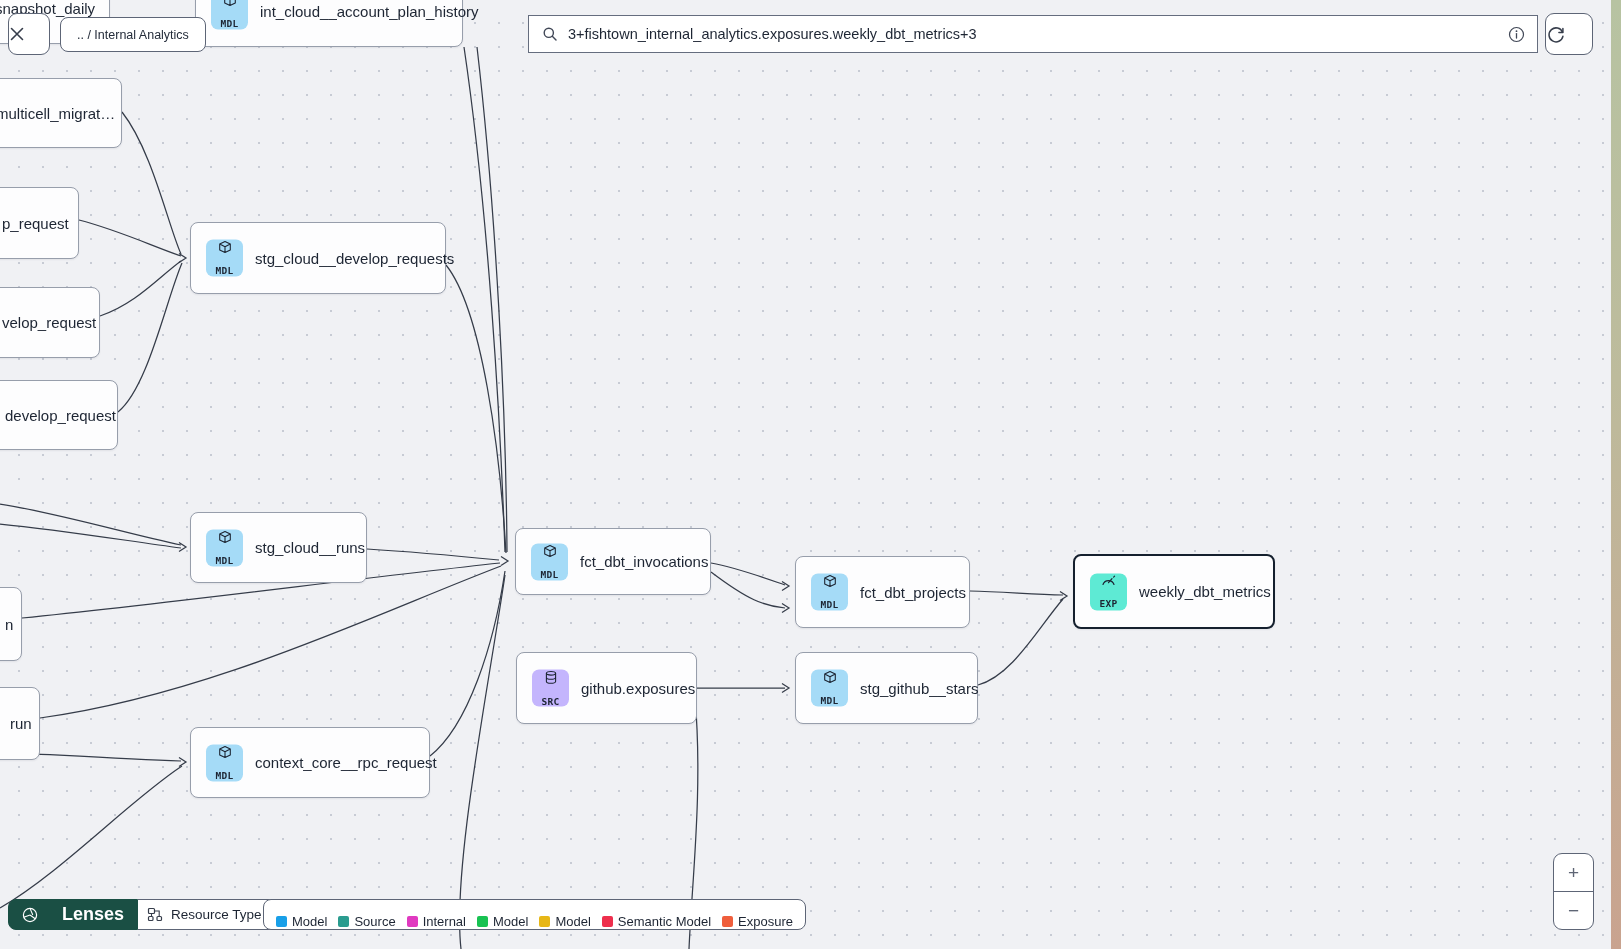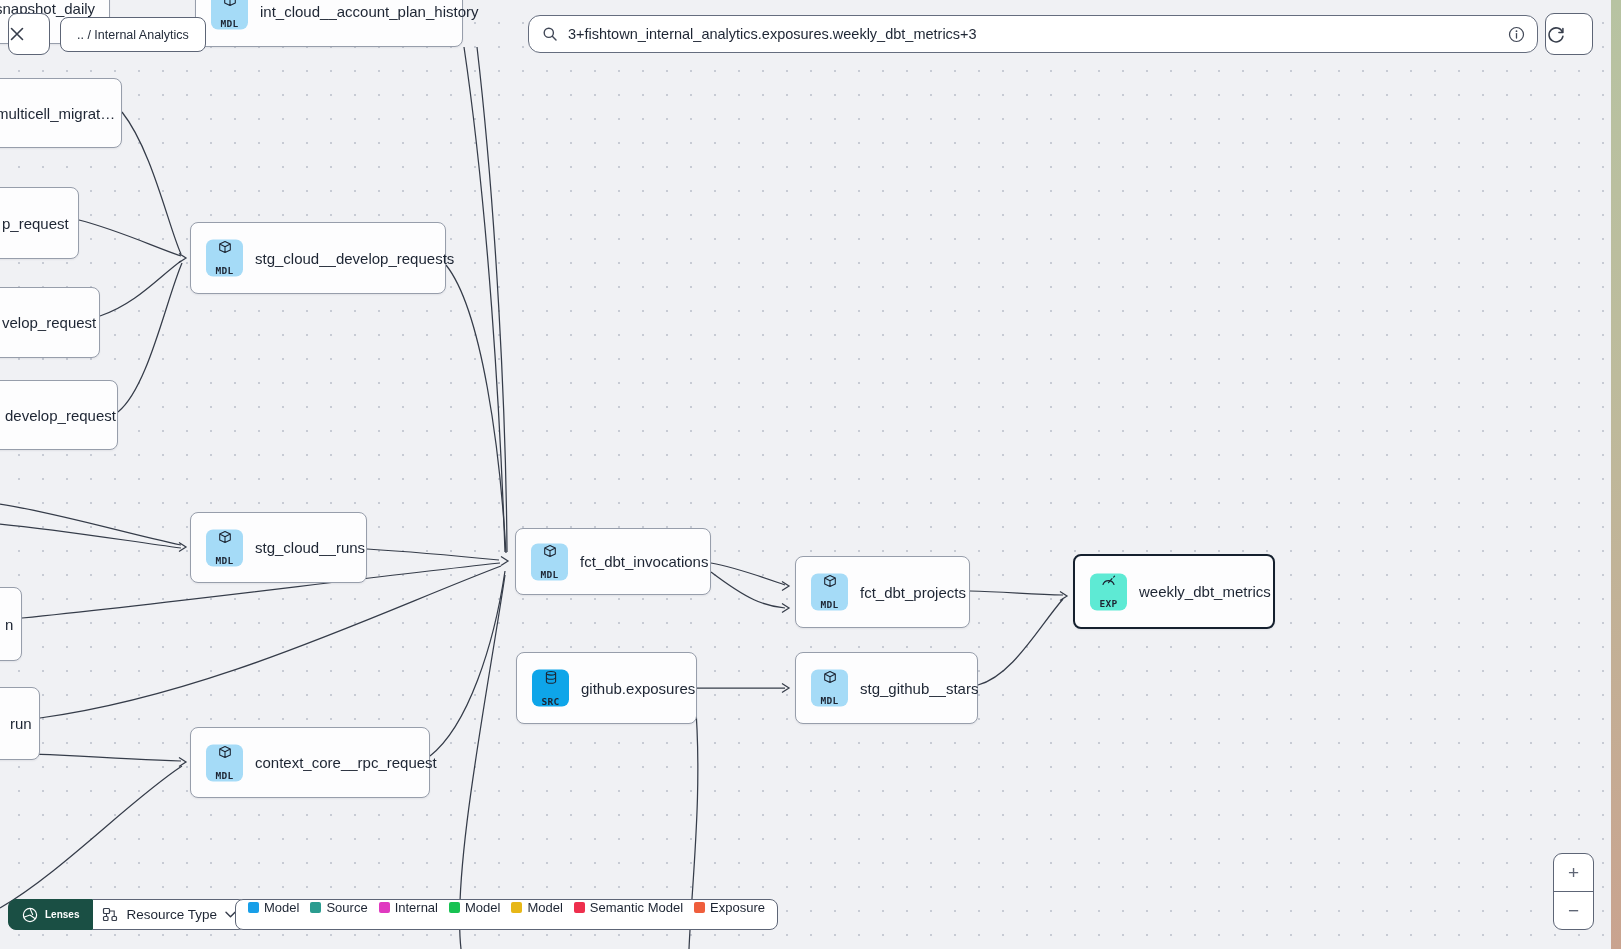--- a/index.html
+++ b/index.html
@@ -19,59 +19,59 @@
     border-radius:8px; display:flex; align-items:center;
     box-shadow:0 1px 2px rgba(25,35,55,.07); cursor:pointer;
   }
   .node.selected { border:2px solid #15202e; }
   .badge {
     position:absolute; left:15px; top:50%; transform:translateY(-50%);
     width:37px; height:37px; border-radius:7px;
     display:flex; flex-direction:column; align-items:center; justify-content:center;
   }
   .type-MDL .badge { background:#a5dbf7; }
-  .type-SRC .badge { background:#0ea5e9; }
+  .type-SRC .badge { background:#c4b5fd; }
   .type-EXP .badge { background:#5eead4; }
   .badge svg { display:none; }
   .type-MDL .icon-cube { display:block; }
   .type-SRC .icon-db { display:block; }
   .type-EXP .icon-gauge { display:block; }
   .badge-label { font:700 9.5px "DejaVu Sans Mono", monospace; color:#1d2533; margin-top:11px; letter-spacing:.3px; }
   .node-title { padding-left:64px; padding-right:18px; font-size:15px; color:#1d2533; white-space:nowrap; }
 
   
   .btn-chrome {
     position:absolute; background:#fff; border:1px solid #5d6576; border-radius:9px;
     display:flex; align-items:center; justify-content:flex-start; cursor:pointer;
   }
   .close-btn { left:8px; top:13px; width:42px; height:42px; }
   .breadcrumb-chip { left:60px; top:17px; height:35px; padding:0 16px; border-radius:8px; font-size:12.5px; color:#242c3a; }
   .search-wrap {
     position:absolute; left:528px; top:15px; width:1010px; height:38px;
-    background:#fff; border:1px solid #656d7e; border-radius:12px;
+    background:#fff; border:1px solid #656d7e; border-radius:0;
     display:flex; align-items:center; padding:0 12px 0 13px;
   }
   .search-text { flex:1; margin-left:10px; font-size:14.5px; color:#1d2533; white-space:nowrap; overflow:hidden; }
   .refresh-btn { left:1545px; top:13px; width:48px; height:42px; border-radius:9px; }
 
   
   .lenses-bar { position:absolute; left:8px; top:899px; height:31px; display:flex; }
   .lenses-btn {
     background:#1a4f44; color:#fff; border:1px solid #1a4f44;
-    border-radius:8px 0 0 8px; display:flex; align-items:center; gap:7px;
-    padding:0 13px; font-size:10px; font-weight:700; cursor:pointer;
+    border-radius:8px 0 0 8px; display:flex; align-items:center; gap:24px;
+    padding:0 13px; font-size:18px; font-weight:700; cursor:pointer;
   }
   .resource-btn {
     background:#fff; border:1px solid #5d6576; border-left:none;
     border-radius:0 8px 8px 0; display:flex; align-items:center; gap:8px;
     padding:0 9px; font-size:13.5px; color:#1d2533; cursor:pointer;
   }
   .legend-panel {
-    position:absolute; left:235px; top:899px; height:31px; background:#fff;
-    border:1px solid #5d6576; border-radius:8px; display:flex; align-items:flex-start;
+    position:absolute; left:263px; top:899px; height:31px; background:#fff;
+    border:1px solid #5d6576; border-radius:8px; display:flex; align-items:flex-end;
     gap:11px; padding:0 12px;
   }
   .legend-item { display:flex; align-items:center; gap:5px; font-size:13px; color:#1d2533; white-space:nowrap; }
   .legend-swatch { width:11px; height:11px; border-radius:2px; display:inline-block; }
 
   
   .zoom-ctl {
     position:absolute; left:1553px; top:853px; width:41px; height:77px;
     background:#fff; border:1px solid #5d6576; border-radius:9px;
     display:flex; flex-direction:column; overflow:hidden;

